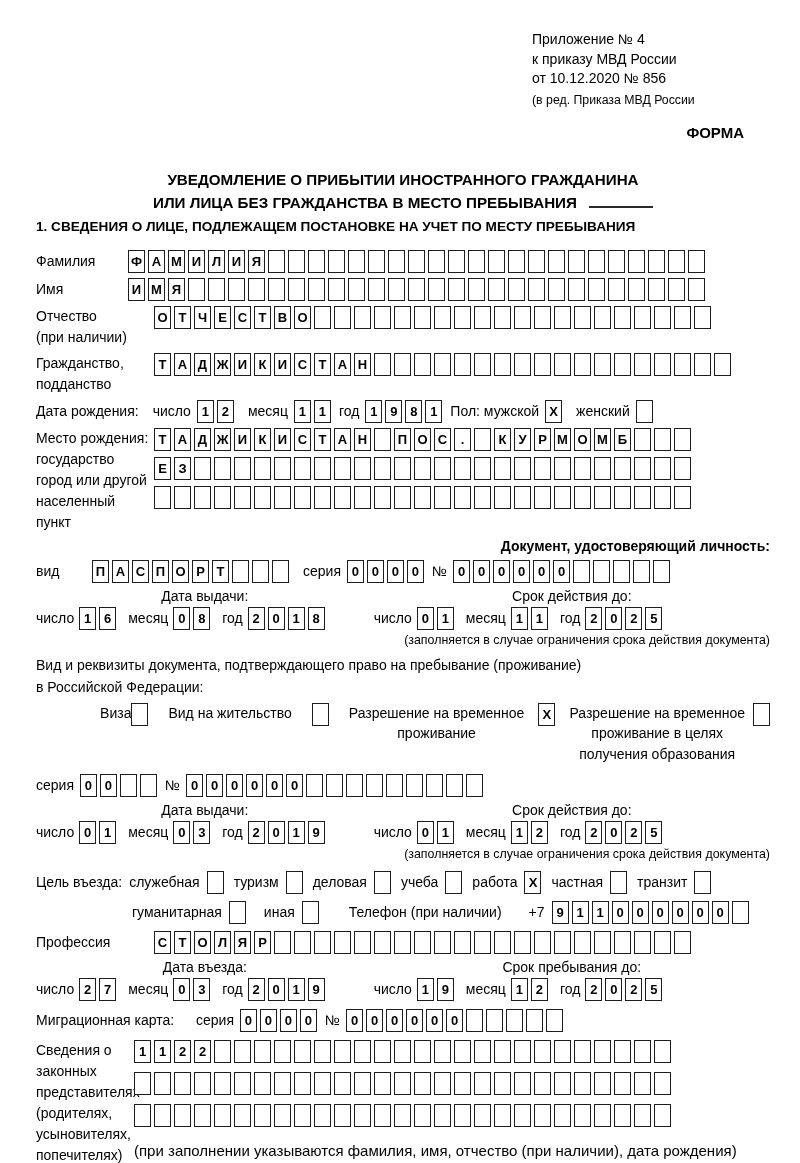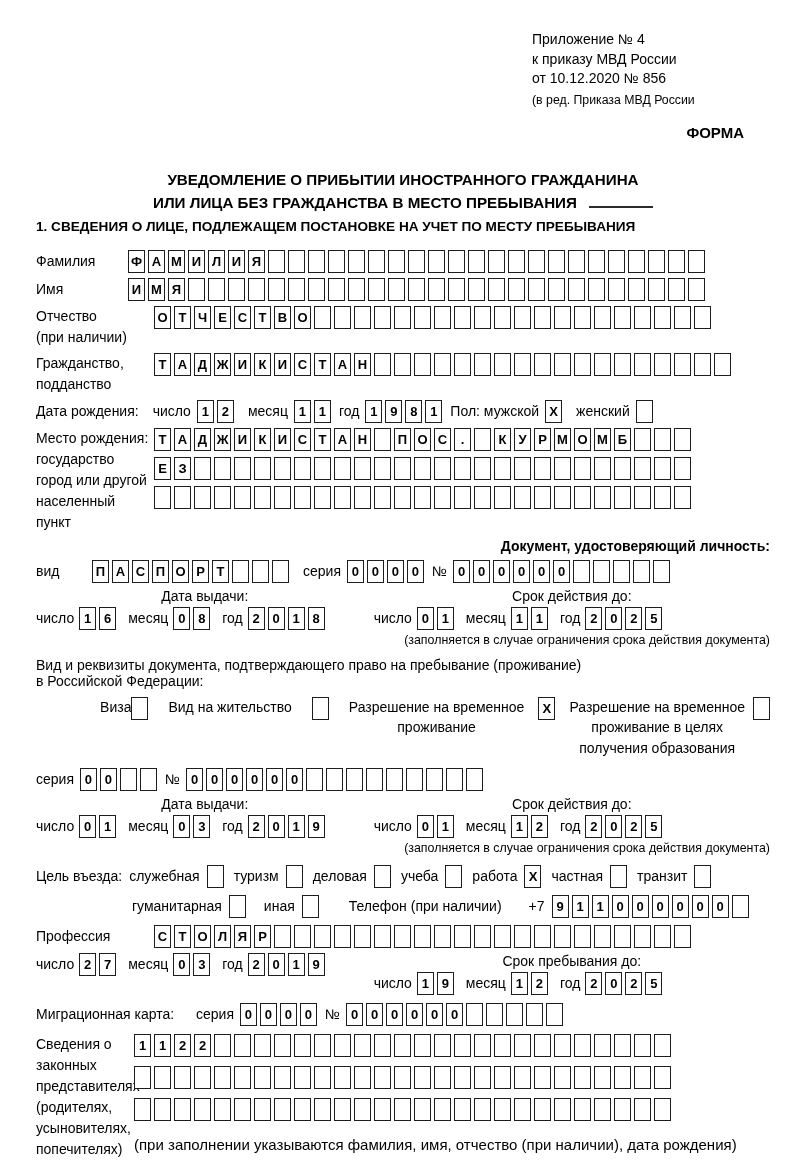--- a/index.html
+++ b/index.html
@@ -436,21 +436,21 @@
               <span class="cell">0</span>
               <span class="cell">2</span>
               <span class="cell">5</span>
             </span>
         </div>
       </div>
     </div>
     <div class="note-right">(заполняется в случае ограничения срока действия документа)</div>
 
     <div style="margin-top:10px;">Вид и реквизиты документа, подтверждающего право на пребывание (проживание)</div>
-    <div style="">в Российской Федерации:</div>
+    <div style="margin-top:6px;">в Российской Федерации:</div>
 
     <div class="chk-row">
       <span class="chk-lbl">Виза</span>
       <span class="cells">
           <span class="cell"></span>
         </span>
       <span class="sp20"></span>
       <span class="chk-lbl">Вид на жительство</span>
       <span class="sp20"></span>
       <span class="cells">
@@ -641,20 +641,21 @@
           <span class="cell"></span>
           <span class="cell"></span>
           <span class="cell"></span>
           <span class="cell"></span>
           <span class="cell"></span>
         </span>
     </div>
 
     <div class="split">
       <div class="split-l">
+        <div class="dhead">Дата въезда:</div>
         <div class="drow">
           <span class="lbl">число</span>
           <span class="cells">
               <span class="cell">2</span>
               <span class="cell">7</span>
             </span>
           <span class="lbl">месяц</span>
           <span class="cells">
               <span class="cell">0</span>
               <span class="cell">3</span>

